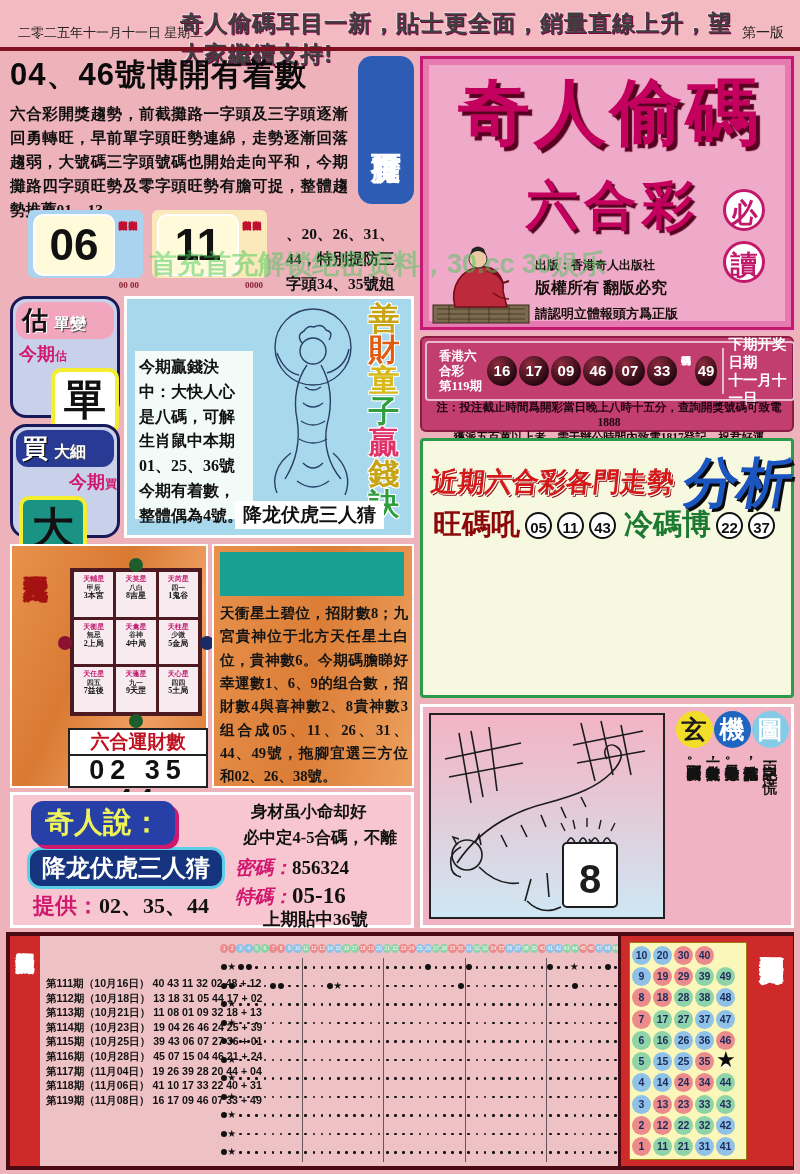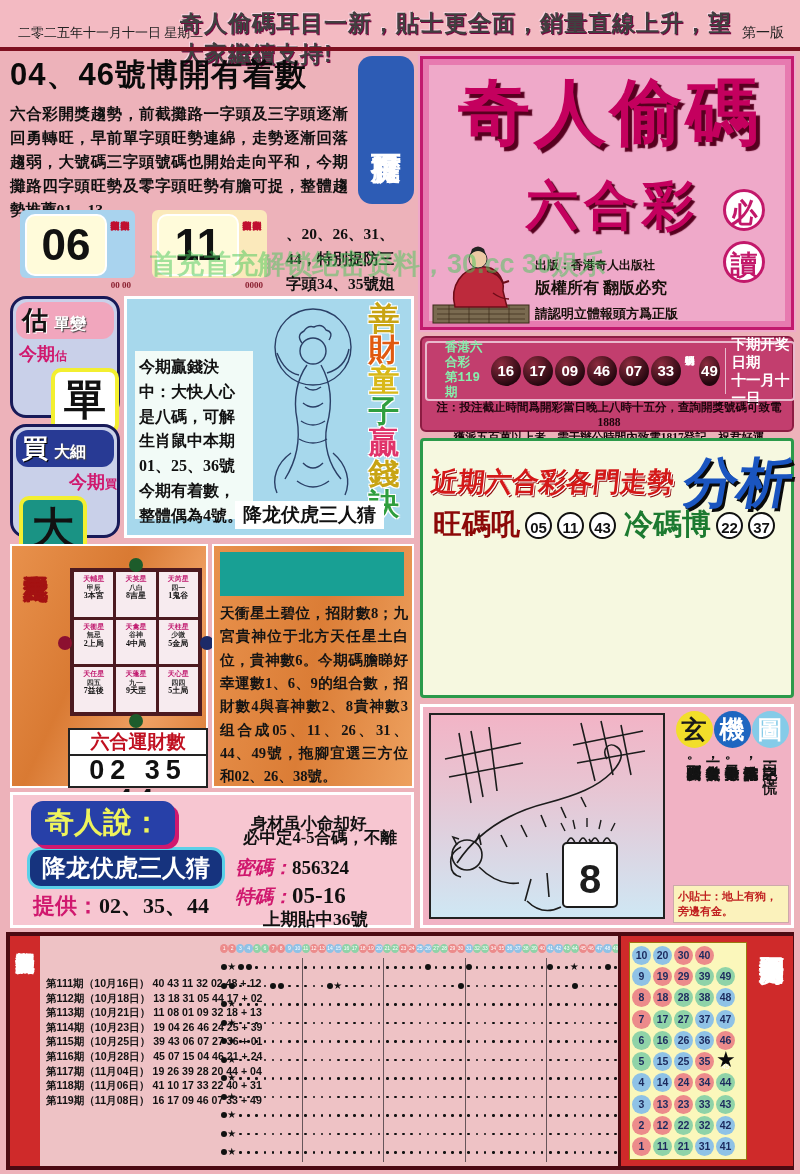--- a/index.html
+++ b/index.html
@@ -29,21 +29,21 @@
   #headline .body2{margin-left:276px;width:122px;font-size:15.5px;line-height:1.6;
       font-weight:bold;color:#101010;}
   .statbox{position:absolute;display:flex;border-radius:6px;padding:4px 5px 2px 5px;}
   .statbox .num{background:#fffbda;border:2px solid #fff;border-radius:10px;
       width:78px;height:58px;font-size:44px;font-weight:bold;text-align:center;line-height:58px;
       font-family:"Liberation Sans",sans-serif;color:#111;}
   .statbox .vlabels{display:flex;margin-left:3px;}
   .statbox .vlab{writing-mode:vertical-rl;text-orientation:upright;font-size:9px;line-height:10px;
       color:#c01030;font-weight:bold;height:56px;}
   .statbox .foot{position:absolute;right:4px;bottom:-12px;font-size:9px;color:#8a2030;font-weight:bold;}
-  #statbox-a{left:10px;top:156px;background:#a9d3ee;}
+  #statbox-a{left:18px;top:156px;background:#a9d3ee;}
   #statbox-b{left:142px;top:156px;background:#fbe9bb;}
   
   .gpanel{position:absolute;left:10px;width:110px;background:#c9d0e9;border:3px solid #181a58;
       border-radius:16px;box-sizing:border-box;}
   #gpanel1{top:296px;height:122px;}
   #gpanel2{top:424px;height:114px;}
   .gpanel .hdr{border-radius:12px;margin:3px;padding:1px 6px;display:flex;align-items:baseline;gap:6px;}
   #gpanel1 .hdr{background:#f1a6bd;}
   #gpanel2 .hdr{background:#283a94;}
   .gpanel .hbig{font-size:26px;font-weight:bold;color:#111;
@@ -104,21 +104,21 @@
   #qiren-badge{position:absolute;left:18px;top:6px;background:#2740a8;border-radius:12px;
       box-shadow:4px 4px 0 #d0186e;padding:2px 14px;font-size:29px;font-weight:900;color:#eef35c;
       font-family:"Liberation Sans",sans-serif;}
   #qiren-riddle{position:absolute;left:14px;top:52px;background:#16337e;border:3px solid #5ad0e8;
       border-radius:14px;padding:2px 12px;font-size:24px;font-weight:bold;color:#fff;
       font-family:"Liberation Sans",sans-serif;}
   #qiren-provide{position:absolute;left:20px;top:96px;font-size:22px;font-weight:900;}
   #qiren-provide .pl{color:#d0186e;font-family:"Liberation Sans",sans-serif;}
   #qiren-provide .pn{color:#111;text-align:center;}
   .qr-line{position:absolute;font-weight:bold;color:#111;}
-  #qr1{left:238px;top:18px;font-size:16.5px;}
+  #qr1{left:238px;top:6px;font-size:16.5px;}
   #qr2{left:230px;top:32px;font-size:16.5px;}
   #qr3{left:222px;top:60px;font-size:19px;}
   #qr4{left:222px;top:88px;font-size:19px;}
   #qr5{left:250px;top:112px;font-size:17.5px;}
   .mglabel{color:#d0186e;font-style:italic;font-family:"Liberation Sans",sans-serif;}
   
   #masthead{left:420px;top:56px;width:374px;height:274px;background:#efa9c9;
       border:3px solid #c21a6e;outline:2px solid #efa9c9;box-shadow:0 0 0 6px #e77ab0 inset;
       box-sizing:border-box;}
   #mh-title{position:absolute;left:0;top:14px;width:374px;text-align:center;font-size:72px;
@@ -134,22 +134,22 @@
   #mh-pub{position:absolute;left:112px;top:198px;color:#16100a;}
   #mh-pub .p1{font-size:12px;font-weight:bold;}
   #mh-pub .p2{font-size:16px;font-weight:900;margin-top:4px;}
   #mh-pub .p3{font-size:13px;font-weight:bold;margin-top:6px;}
   #sage-svg{position:absolute;left:6px;top:176px;}
   
   #results{left:420px;top:336px;width:374px;height:96px;background:#c23e6e;border:2px solid #8c1c42;
       border-radius:6px;box-sizing:border-box;}
   #results-top{position:absolute;left:3px;top:3px;width:366px;height:56px;border:2px solid #e9b9cd;
       border-radius:4px;display:flex;align-items:center;}
-  #results-org{width:62px;color:#86efac;font-size:12.5px;font-weight:bold;line-height:15px;
-      padding-left:18px;font-family:Liberation Mono, monospace;}
+  #results-org{width:62px;color:#ffffff;font-size:12.5px;font-weight:bold;line-height:15px;
+      padding-left:12px;font-family:Liberation Serif, serif;}
   .rball{width:30px;height:30px;border-radius:50%;margin-left:2px;
       background:radial-gradient(circle at 34% 28%,#8c2b3e,#23060e 75%);
       color:#fff;font-size:15px;font-weight:bold;text-align:center;line-height:30px;
       font-family:"Liberation Sans",sans-serif;}
   #special-label{writing-mode:vertical-rl;text-orientation:upright;color:#fff;font-size:9.5px;
       line-height:10px;font-weight:bold;height:46px;margin:0 2px 0 4px;}
   #results-div{width:2px;height:46px;background:#e9b9cd;margin:0 5px;}
   #results-next{color:#fff;font-size:14.5px;font-weight:bold;line-height:18px;
       font-family:"Liberation Sans",sans-serif;}
   #results-note{position:absolute;left:4px;top:62px;width:366px;text-align:center;color:#1c050c;
@@ -483,21 +483,20 @@
         <div class="mys-circ" style="background: rgb(30, 102, 192); color: rgb(255, 255, 255);">機</div>
         <div class="mys-circ" style="background: rgb(133, 203, 232); color: rgb(255, 255, 255);">圖</div>
       </div>
     <div id="mys-poem">
         <div class="poem-col">一字記之曰：慌</div>
         <div class="poem-col">爲誰忙來爲誰慌，</div>
         <div class="poem-col">十二生肖最艱難。</div>
         <div class="poem-col">一生衣食無從着，</div>
         <div class="poem-col">到頭反要斷頭喪。</div>
       </div>
-    <div id="mys-tip">小貼士：地上有狗，旁邊有金。</div>
   </div>
 </div>
 
 <div class="abs" id="bottom">
   <div id="b-leftbar">
     <div>最近十期開獎記錄走勢表</div>
   </div>
   <div id="b-rows">
       <div class="hrow">第111期（10月16日） 40 43 11 32 02 48 + 12</div>
       <div class="hrow">第112期（10月18日） 13 18 31 05 44 17 + 02</div>

